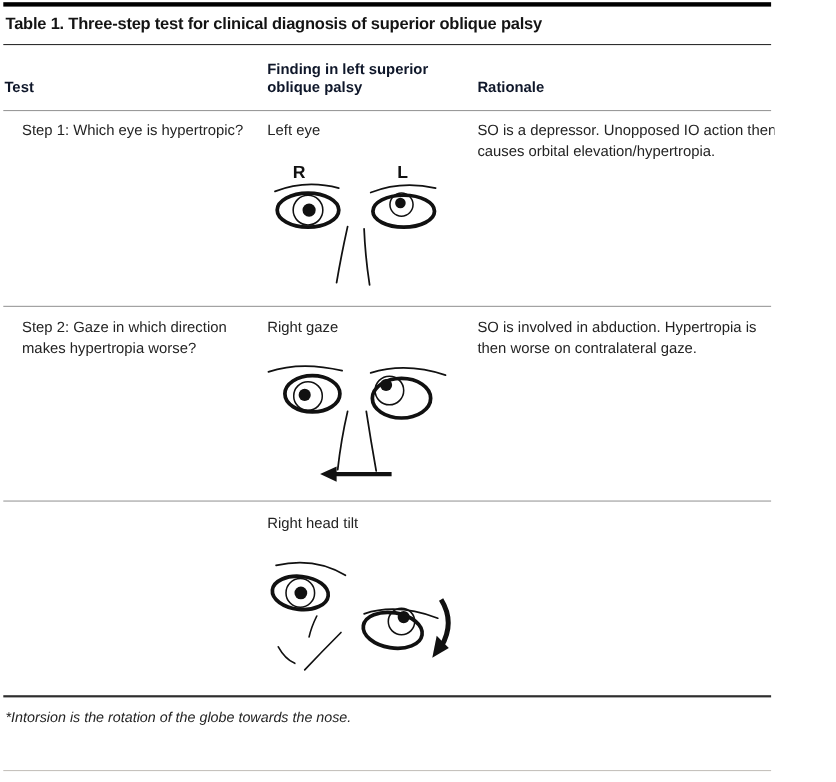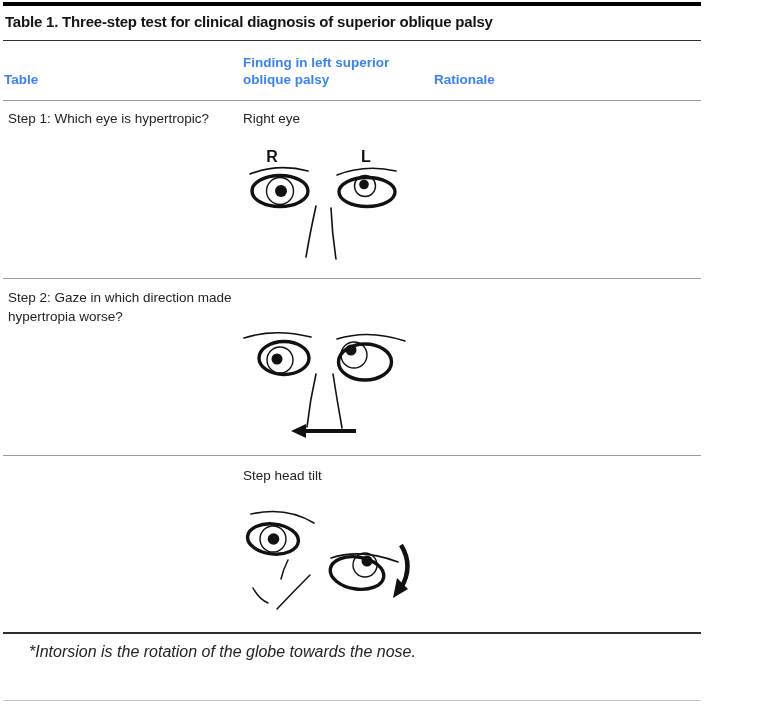--- a/index.html
+++ b/index.html
@@ -12,62 +12,63 @@
   .rule.thick { height:4px; background:#000; }
   .rule.light { background:#c6c2bd; }
 
   .title {
     position:absolute; top:13px; left:5px; right:5px;
     font-size:15px; font-weight:bold; letter-spacing:-0.2px; color:#141414;
   }
   .hdr-row { position:absolute; top:48px; left:4px; right:4px; height:46px; }
   .hdr {
     position:absolute; bottom:6px; font-size:13.5px; font-weight:bold;
-    color:#3b82f6; line-height:17px;
+    color:#0f172a; line-height:17px;
   }
   .hdr.c1 { left:0; width:220px; }
   .hdr.c2 { left:239px; width:172px; }
   .hdr.c3 { left:430px; width:300px; }
 
   .row { position:absolute; left:4px; right:4px; }
   .cell { position:absolute; top:0; font-size:13.5px; line-height:19px; color:#232323; }
-  .cell.c1 { left:4px; width:224px; }
+  .cell.c1 { left:16px; width:224px; }
   .cell.c2 { left:239px; width:186px; }
   .cell.c3 { left:430px; width:276px; }
 
   .illus { position:absolute; }
   .illus svg { display:block; }
 
   .footnotes { position:absolute; top:643px; left:5px; right:5px; }
-  .fn { font-style:italic; font-size:16px; line-height:17.5px; color:#232323;margin-left:24px; }
+  .fn { font-style:italic; font-size:13px; line-height:17.5px; color:#232323; }
 
   svg text.eyelabel { font-family:"Liberation Sans", sans-serif; font-weight:bold; font-size:16px; fill:#111; }
 </style>
 </head>
 <body>
 
 <div class="page">
 
   <div class="rule thick" style="top:2px;"></div>
 
   <div class="title">Table 1. Three-step test for clinical diagnosis of superior oblique palsy</div>
 
   <div class="rule dark" style="top:40px;"></div>
 
   <div class="hdr-row">
-    <div class="hdr c1">Table</div>
+    <div class="hdr c1">Test</div>
     <div class="hdr c2">Finding in left superior oblique palsy</div>
     <div class="hdr c3">Rationale</div>
   </div>
 
   <div class="rule" style="top:100px;"></div>
 
   <div class="row" style="top:109px; height:169px;">
     <div class="cell c1">Step 1: Which eye is hypertropic?</div>
-    <div class="cell c2">Right eye</div>
+    <div class="cell c2">Left eye</div>
+    <div class="cell c3">SO is a depressor. Unopposed IO action then causes orbital elevation/hypertropia.</div>
     <div class="illus" style="left:234px; top:34px;">
       <svg width="190" height="128" viewBox="0 0 190 128">
         <text class="eyelabel" x="34" y="19" text-anchor="middle">R</text>
         <text class="eyelabel" x="128" y="19" text-anchor="middle">L</text>
         <g>
           <path d="M12 31 Q 40 20 70 28" fill="none" stroke="#111" stroke-width="1.6" stroke-linecap="round"></path>
           <ellipse cx="42" cy="48" rx="28" ry="15.5" fill="none" stroke="#111" stroke-width="3.4"></ellipse>
           <circle cx="42" cy="48" r="13.5" fill="none" stroke="#111" stroke-width="1.4"></circle>
           <circle cx="43" cy="48" r="6" fill="#111"></circle>
         </g>
@@ -81,21 +82,23 @@
           <path d="M78 63 Q 72 90 68 114" fill="none" stroke="#111" stroke-width="1.6" stroke-linecap="round"></path>
           <path d="M93 65 Q 94 90 98 116" fill="none" stroke="#111" stroke-width="1.6" stroke-linecap="round"></path>
         </g>
       </svg>
     </div>
   </div>
 
   <div class="rule" style="top:278px;"></div>
 
   <div class="row" style="top:288px; height:167px;">
-    <div class="cell c1">Step 2: Gaze in which direction made hypertropia worse?</div>
+    <div class="cell c1">Step 2: Gaze in which direction makes hypertropia worse?</div>
+    <div class="cell c2">Right gaze</div>
+    <div class="cell c3">SO is involved in abduction. Hypertropia is then worse on contralateral gaze.</div>
     <div class="illus" style="left:229px; top:38px;">
       <svg width="195" height="118" viewBox="0 0 195 118">
         <g>
           <path d="M11 12 Q 41 2 78 11" fill="none" stroke="#111" stroke-width="1.6" stroke-linecap="round"></path>
           <ellipse cx="51" cy="32" rx="25" ry="16.5" fill="none" stroke="#111" stroke-width="3.4"></ellipse>
           <circle cx="47" cy="34" r="13" fill="none" stroke="#111" stroke-width="1.4"></circle>
           <circle cx="44" cy="33" r="5.5" fill="#111"></circle>
         </g>
         <g>
           <path d="M104 13 Q 136 3 172 15" fill="none" stroke="#111" stroke-width="1.6" stroke-linecap="round"></path>
@@ -111,21 +114,21 @@
           <line x1="123" y1="105" x2="70" y2="105" stroke="#111" stroke-width="4"></line>
           <polygon points="58,105 73,98 73,112" fill="#111"></polygon>
         </g>
       </svg>
     </div>
   </div>
 
   <div class="rule" style="top:455px;"></div>
 
   <div class="row" style="top:466px; height:166px;">
-    <div class="cell c2">Step head tilt</div>
+    <div class="cell c2">Right head tilt</div>
     <div class="illus" style="left:229px; top:36px;">
       <svg width="190" height="126" viewBox="0 0 190 126">
         <g>
           <path d="M18 12 Q 53 4 81 21" fill="none" stroke="#111" stroke-width="1.6" stroke-linecap="round"></path>
           <g transform="rotate(6 40 37)">
             <ellipse cx="40" cy="37" rx="25.5" ry="15" fill="none" stroke="#111" stroke-width="3.4"></ellipse>
           </g>
           <circle cx="40" cy="37" r="13" fill="none" stroke="#111" stroke-width="1.4"></circle>
           <circle cx="40.5" cy="37" r="5.8" fill="#111"></circle>
         </g>

